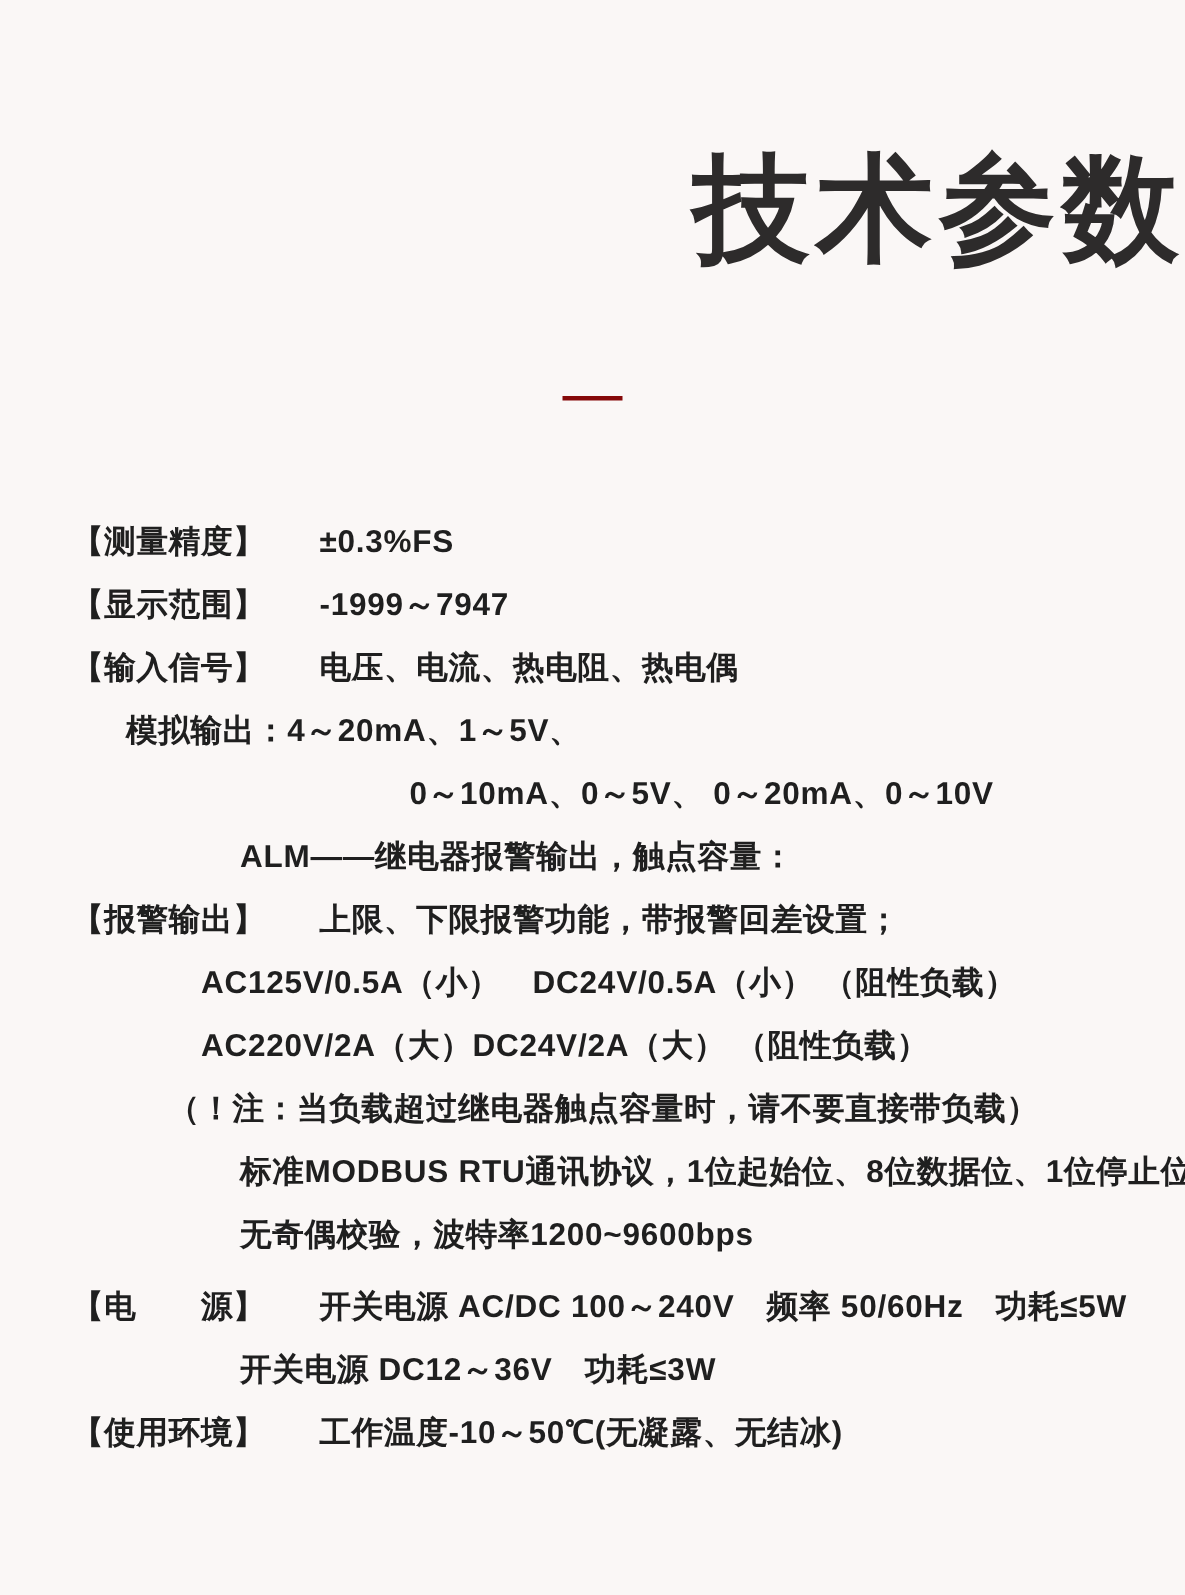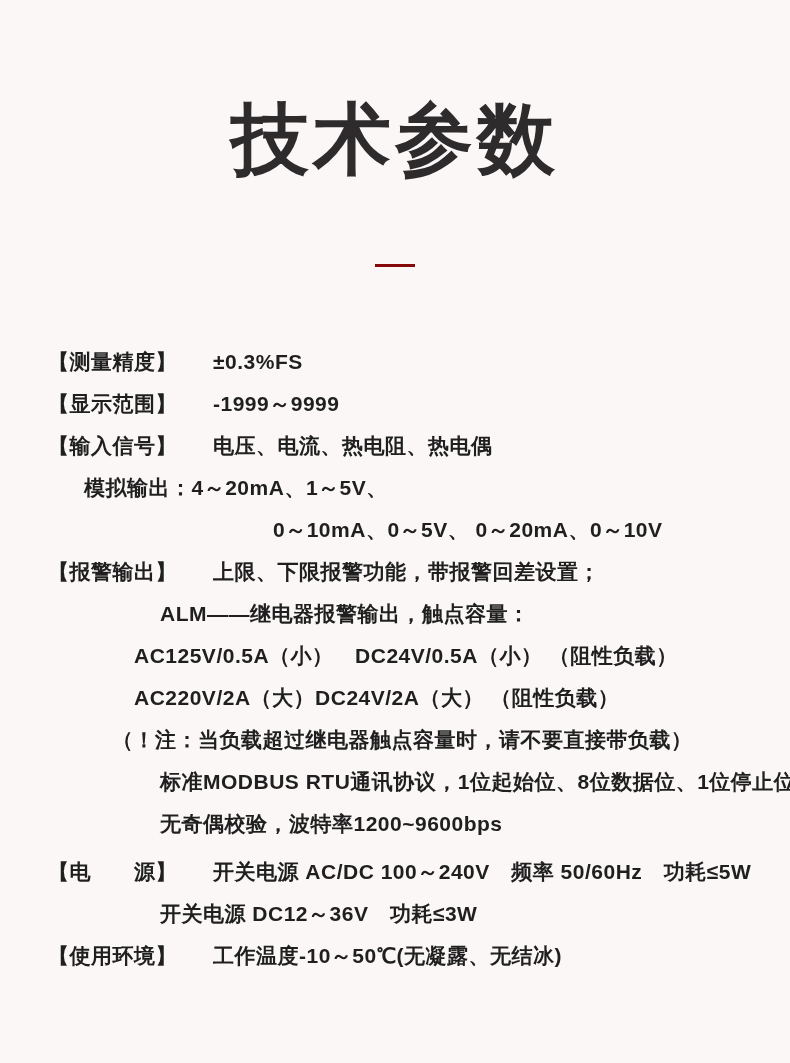--- a/index.html
+++ b/index.html
@@ -8,21 +8,21 @@
     background: #faf7f6;
     overflow: hidden;
     font-family: "Liberation Sans", sans-serif;
     color: #1f1f1f;
   }
   .page {
     width: 790px; height: 1063px;
     overflow: hidden;
     position: relative;
   }
-  .header { text-align: center; padding-top: 100px; }
+  .header { text-align: right; padding-top: 100px; }
   .title {
     margin: 0;
     font-size: 78px;
     line-height: 1;
     font-weight: 900;
     color: #2d2b2b;
     letter-spacing: 4px;
   }
   .divider {
     width: 40px; height: 3px;
@@ -66,43 +66,43 @@
 
   <main class="specs">
 
     <div class="row">
       <span class="label">【测量精度】</span>
       <span class="value">±0.3%FS</span>
     </div>
 
     <div class="row">
       <span class="label">【显示范围】</span>
-      <span class="value">-1999～9999</span>
+      <span class="value">-1999～7947</span>
     </div>
 
     <div class="row">
       <span class="label">【输入信号】</span>
       <span class="value">电压、电流、热电阻、热电偶</span>
     </div>
 
     <div class="row">
       <span class="value">模拟输出：4～20mA、1～5V、</span>
     </div>
 
     <div class="row">
       <span class="value indent-deep">0～10mA、0～5V、 0～20mA、0～10V</span>
     </div>
 
     <div class="row">
-      <span class="label">【报警输出】</span>
-      <span class="value">上限、下限报警功能，带报警回差设置；</span>
+      <span class="value indent-cont">ALM——继电器报警输出，触点容量：</span>
     </div>
 
     <div class="row">
-      <span class="value indent-cont">ALM——继电器报警输出，触点容量：</span>
+      <span class="label">【报警输出】</span>
+      <span class="value">上限、下限报警功能，带报警回差设置；</span>
     </div>
 
     <div class="row">
       <span class="value indent-ac">AC125V/0.5A（小）　DC24V/0.5A（小） （阻性负载）</span>
     </div>
 
     <div class="row">
       <span class="value indent-ac">AC220V/2A（大）DC24V/2A（大） （阻性负载）</span>
     </div>
 

